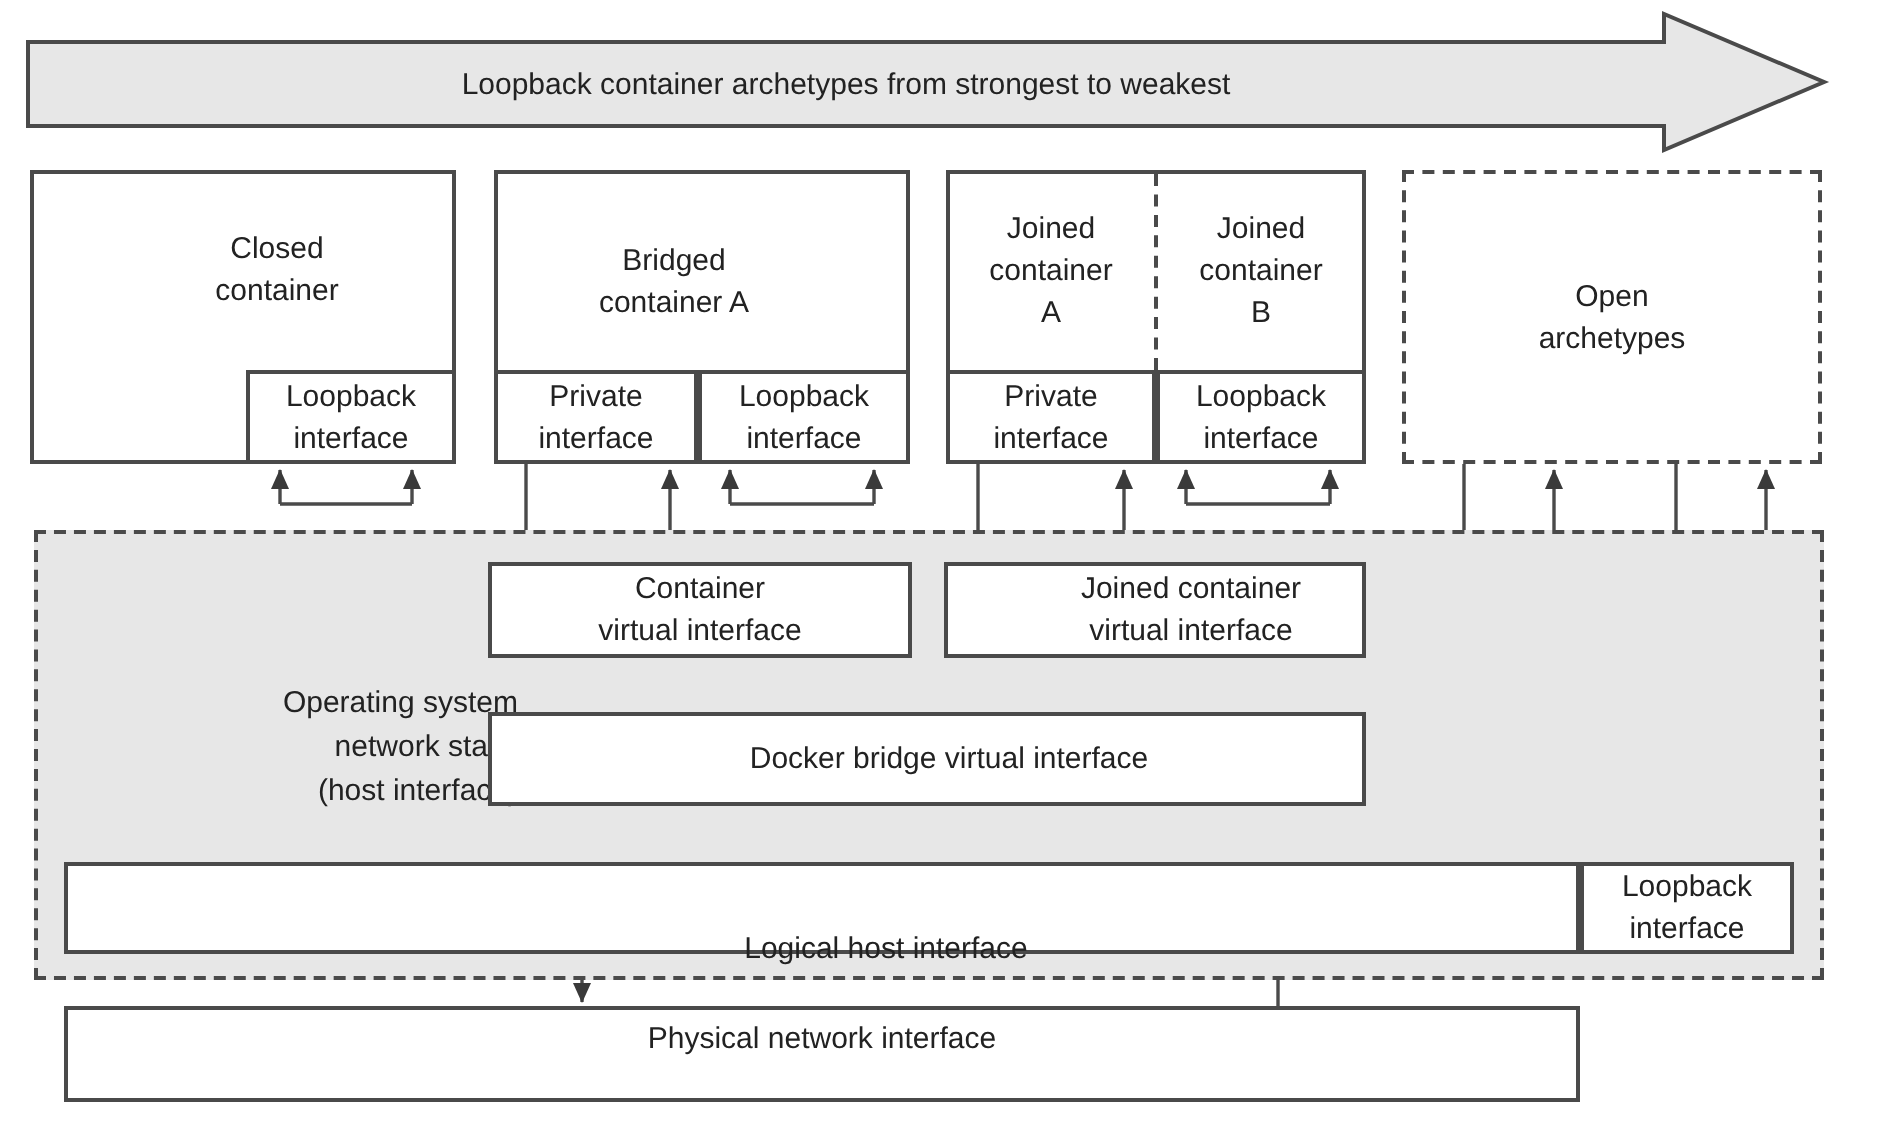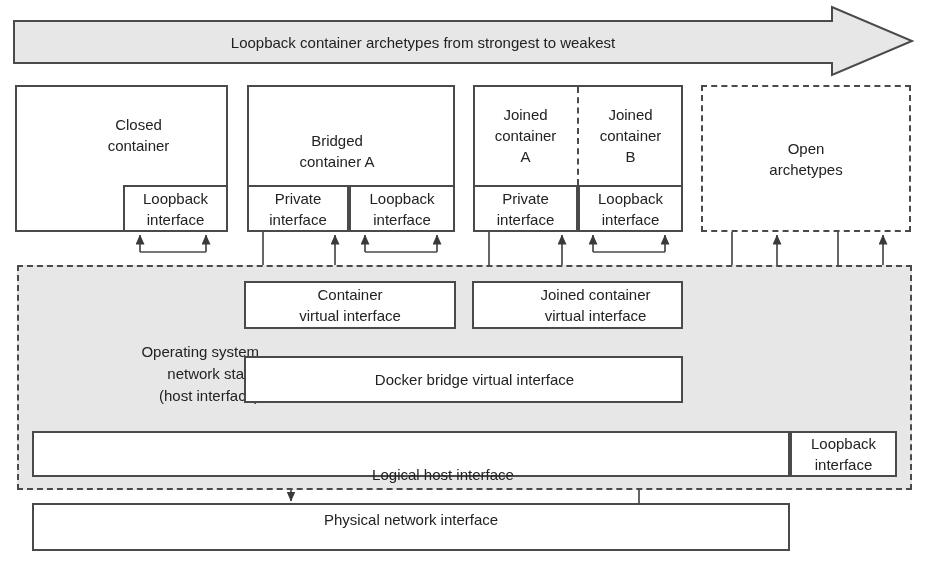--- a/index.html
+++ b/index.html
@@ -110,21 +110,21 @@
 (host interface)</div>
 
   <div class="box" style="left:15px;top:85px;width:213px;height:147px;"></div>
   <div class="abs lbl" style="left:15px;top:85px;width:247px;height:100px;">Closed
 container</div>
   <div class="box" style="left:123px;top:185px;width:105px;height:47px;"></div>
   <div class="abs lbl" style="left:123px;top:185px;width:105px;height:47px;">Loopback
 interface</div>
 
   <div class="box" style="left:247px;top:85px;width:208px;height:147px;"></div>
-  <div class="abs lbl" style="left:247px;top:101px;width:180px;height:100px;">Bridged
+  <div class="abs lbl" style="left:247px;top:91px;width:180px;height:100px;">Bridged
 container A</div>
   <div class="box" style="left:247px;top:185px;width:102px;height:47px;"></div>
   <div class="abs lbl" style="left:247px;top:185px;width:102px;height:47px;">Private
 interface</div>
   <div class="box" style="left:349px;top:185px;width:106px;height:47px;"></div>
   <div class="abs lbl" style="left:349px;top:185px;width:106px;height:47px;">Loopback
 interface</div>
 
   <div class="box" style="left:473px;top:85px;width:210px;height:147px;"></div>
   <div id="joined-divider" style="left:577px;top:87px;height:98px;"></div>

